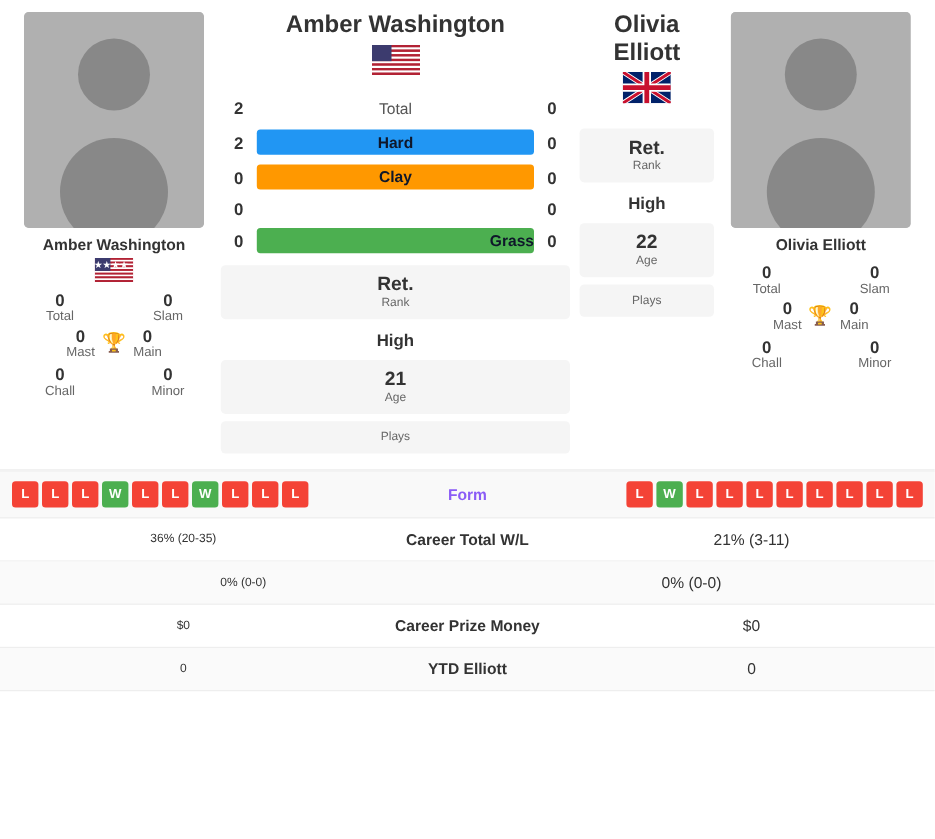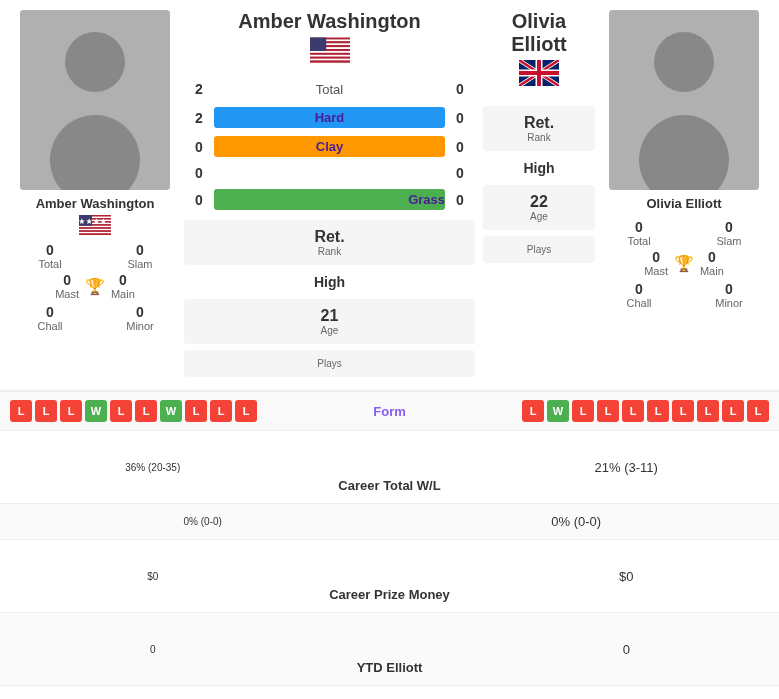--- a/index.html
+++ b/index.html
@@ -136,21 +136,21 @@
       font-weight: 600;
     }
 
     .surface-badge {
       flex: 1;
       text-align: center;
       border-radius: 3px;
       padding: 3px 0;
       font-size: 13px;
       font-weight: 600;
-      color: #4c1d95;
+      color: #0f172a;
     }
 
     .surface-badge.hard { background: #2196F3; }
     .surface-badge.clay { background: #FF9800; }
     .surface-badge.indoor { background: #42A5F5; }
     .surface-badge.grass { background: #4CAF50; text-align: right; }
 
     .total-row {
       display: flex;
       align-items: center;
@@ -255,21 +255,20 @@
       text-align: center;
       font-size: 10px;
     }
 
     .stats-center {
       width: 200px;
       text-align: center;
       font-size: 13px;
       font-weight: 700;
       color: #333;
-      margin-top: 37px;
     }
 
     .stats-right {
       flex: 1;
       text-align: center;
       font-size: 13px;
     }
 
     
     .flag-us, .flag-gb {

